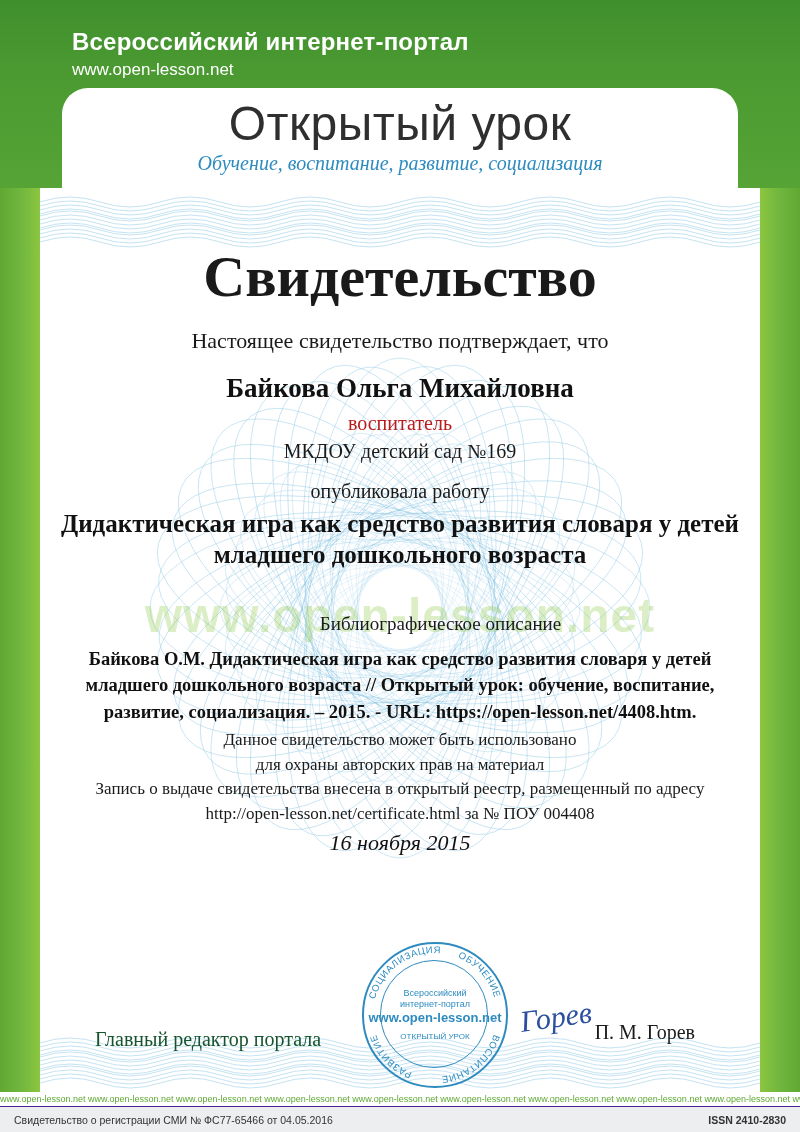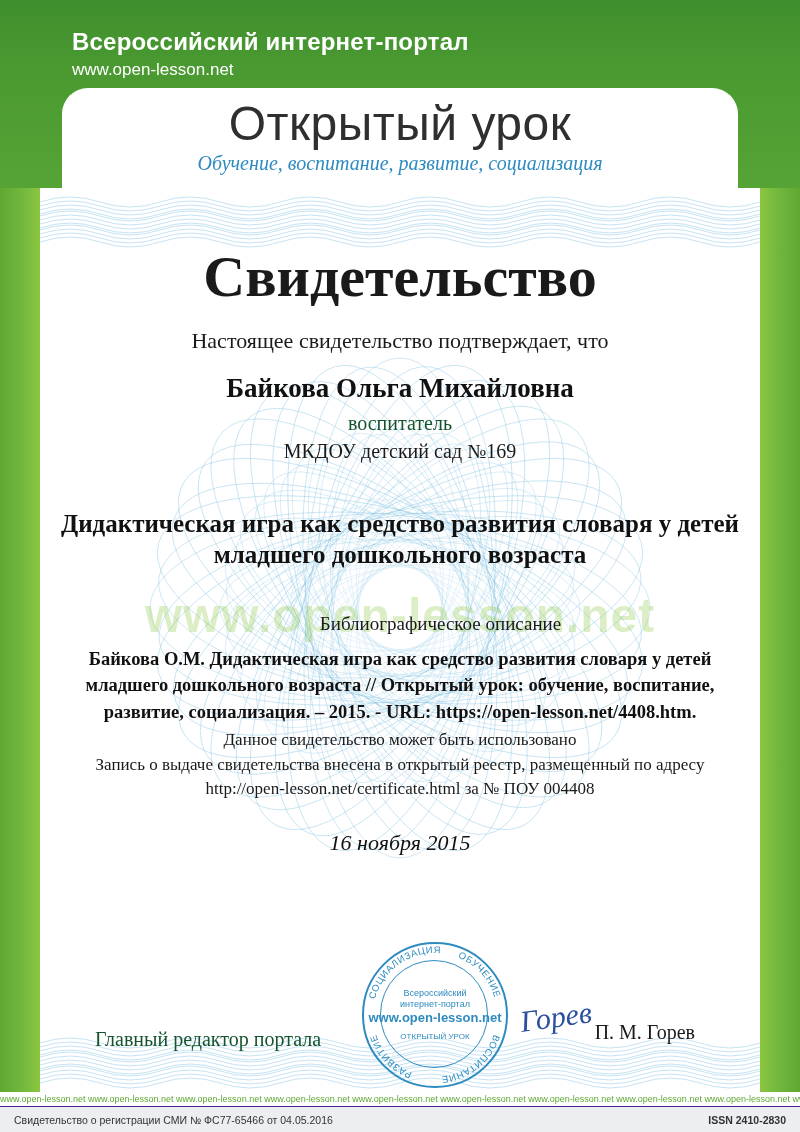--- a/index.html
+++ b/index.html
@@ -139,21 +139,21 @@
     font-size: 27px;
     font-weight: bold;
     color: #111;
   }
   .role {
     position: absolute;
     left: 0; top: 224px;
     width: 720px;
     text-align: center;
     font-size: 20px;
-    color: #14532d;
+    color: #b91c1c;
   }
   .org {
     position: absolute;
     left: 0; top: 252px;
     width: 720px;
     text-align: center;
     font-size: 20px;
     color: #1a1a1a;
   }
   .published {
@@ -399,25 +399,27 @@
     </svg>
     <div class="watermark">www.open-lesson.net</div>
   </div>
 
   <div class="content">
     <div class="cert-title">Свидетельство</div>
     <div class="line-confirm">Настоящее свидетельство подтверждает, что</div>
     <div class="recipient">Байкова Ольга Михайловна</div>
     <div class="role">воспитатель</div>
     <div class="org">МКДОУ детский сад №169</div>
+    <div class="published">опубликовала работу</div>
     <div class="work-title">Дидактическая игра как средство развития словаря у детей младшего дошкольного возраста</div>
     <div class="biblio-label">Библиографическое описание</div>
     <div class="biblio-text">Байкова О.М. Дидактическая игра как средство развития словаря у детей младшего дошкольного возраста // Открытый урок: обучение, воспитание, развитие, социализация. – 2015. - URL: https://open-lesson.net/4408.htm.</div>
     <div class="note">
       <div>Данное свидетельство может быть использовано</div>
+      <div>для охраны авторских прав на материал</div>
       <div>Запись о выдаче свидетельства внесена в открытый реестр, размещенный по адресу</div>
       <div>http://open-lesson.net/certificate.html за № ПОУ 004408</div>
     </div>
     <div class="date">16 ноября 2015</div>
 
     <div class="sig-label">Главный редактор портала</div>
     <div class="signature">Горев</div>
     <div class="sig-name">П. М. Горев</div>
   </div>
 

